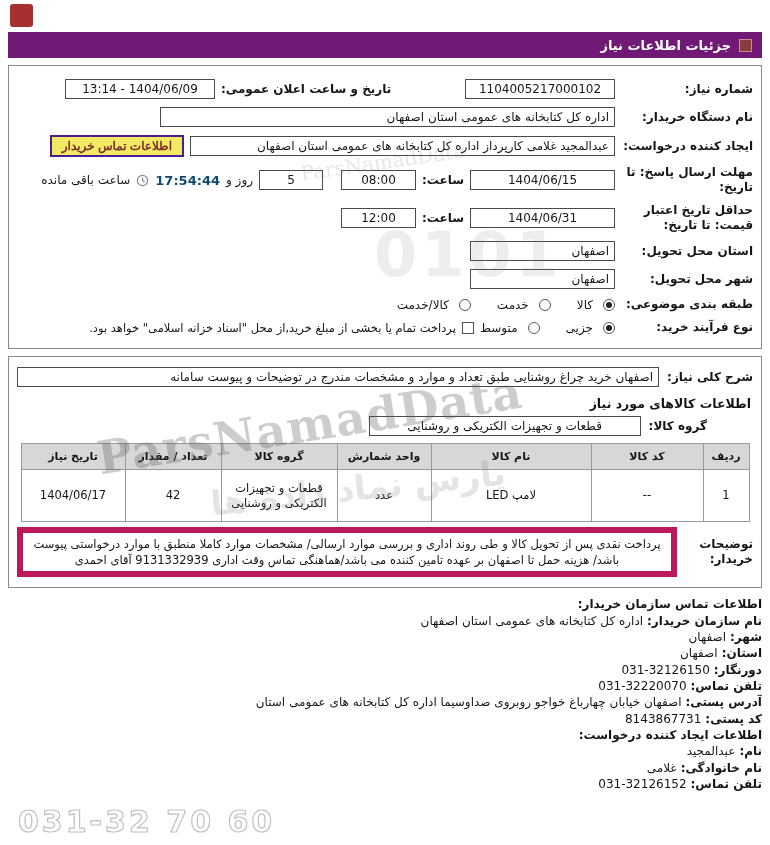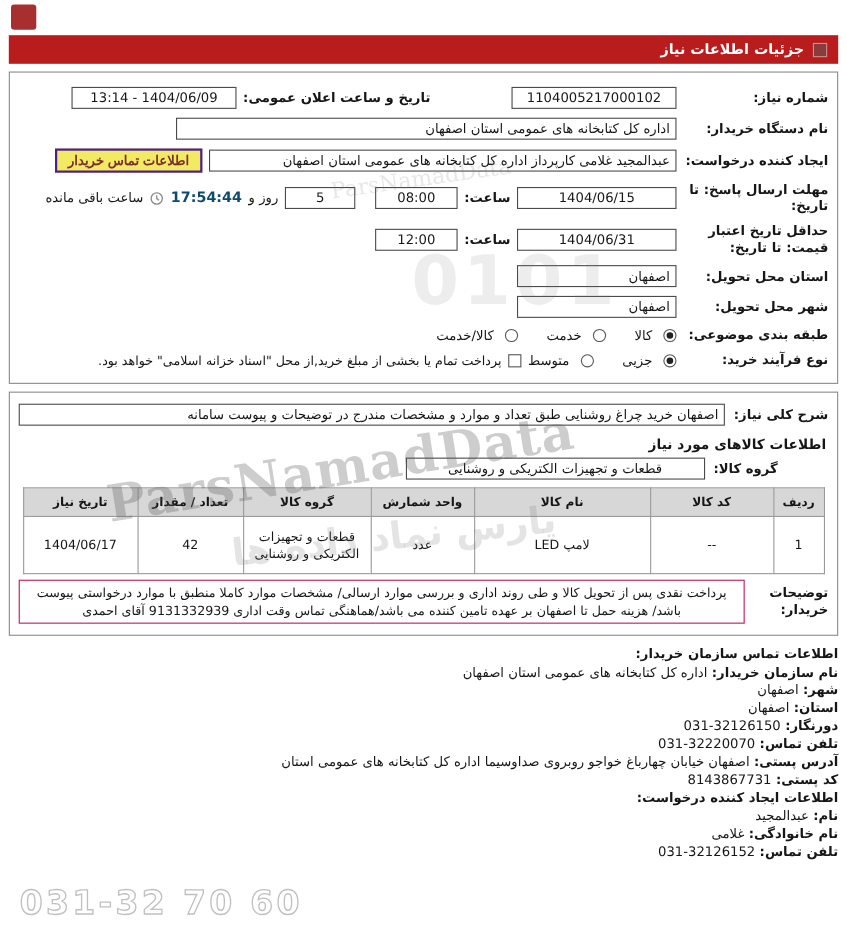--- a/index.html
+++ b/index.html
@@ -1,21 +1,21 @@
 <!DOCTYPE html>
 <html lang="fa" dir="rtl"><head>
 <meta charset="utf-8">
 <style>
   *{margin:0;padding:0;box-sizing:border-box;}
   html,body{width:770px;height:845px;}
   body{font-family:"DejaVu Sans",sans-serif;background:#ffffff;color:#161616;direction:rtl;position:relative;overflow:hidden;}
   .content{position:relative;z-index:1;padding:4px 8px 0;}
   .app-icon{position:absolute;top:4px;left:10px;width:23px;height:23px;background:#a82f2f;border-radius:3px;z-index:2;}
   .topspace{height:28px;}
-  .titlebar{background:#b91c1c;color:#fff;display:flex;align-items:center;gap:8px;padding:0 10px;height:26px;font-size:13px;font-weight:bold;}
+  .titlebar{background:#701a75;color:#fff;display:flex;align-items:center;gap:8px;padding:0 10px;height:26px;font-size:13px;font-weight:bold;}
   .bar-icon{width:13px;height:13px;background:#8a3b3b;border:1px solid #c98f8f;flex-shrink:0;}
   .panel{border:1px solid #8a8a8a;margin-top:7px;padding:5px 8px;background:transparent;}
   .row{display:flex;align-items:center;gap:6px;margin:8px 0;font-size:12px;}
   .lbl{font-weight:bold;white-space:nowrap;}
   .lblcol{width:132px;flex-shrink:0;font-weight:bold;line-height:1.25;font-size:12px;}
   .inp{border:1px solid #4a4a4a;background:#fff;min-height:20px;display:flex;align-items:center;justify-content:center;font-size:12px;padding:1px 5px;}
   .inp.start{justify-content:flex-start;}
   .grow{flex:1;}
   .num{direction:ltr;unicode-bidi:embed;}
   .w150{width:150px;}.w455{width:455px;}.w405{width:425px;}.w145{width:145px;}.w75{width:75px;}.w64{width:64px;}.w272{width:272px;}
@@ -32,21 +32,21 @@
   .note-small{font-size:11.5px;white-space:nowrap;}
   .srow{display:flex;align-items:center;gap:8px;margin:5px 0;font-size:12px;}
   .indent{margin-right:46px;}
   .heading{font-weight:bold;font-size:12.5px;margin:9px 2px 3px;}
   table.items{border-collapse:collapse;table-layout:fixed;width:728px;margin:7px auto 5px;font-size:11.5px;}
   .items th,.items td{border:1px solid #9a9a9a;text-align:center;vertical-align:middle;padding:3px 2px;}
   .items th{background:#d7d7d7;font-weight:bold;font-size:11px;height:26px;}
   .items td{height:52px;background:rgba(255,255,255,0.55);line-height:1.3;}
   .note-row{align-items:center;}
   .notelbl{width:68px;flex-shrink:0;white-space:normal;line-height:1.25;}
-  .notebox{flex:1;border:1px solid #be185d;background:#fff;padding:3px 8px;font-size:11.5px;text-align:center;line-height:1.4;}
+  .notebox{flex:1;border:6px solid #be185d;background:#fff;padding:3px 8px;font-size:11.5px;text-align:center;line-height:1.4;}
   .contact{margin-top:9px;font-size:12px;line-height:1.28;}
   .cline{margin:1px 0;}
   .cline .lbl{margin-left:4px;}
   .cline.head{font-weight:bold;}
   .wm{position:absolute;z-index:5;pointer-events:none;user-select:none;white-space:nowrap;}
   .wm-brand{top:398px;left:95px;font-size:46px;font-weight:bold;color:rgba(90,90,90,0.30);transform:rotate(-9deg);letter-spacing:1px;font-family:"DejaVu Serif",serif;}
   .wm-brand2{top:150px;left:300px;font-size:20px;color:rgba(120,120,120,0.18);transform:rotate(-8deg);font-family:"DejaVu Serif",serif;}
   .wm-fa{top:468px;left:210px;font-size:34px;color:rgba(120,120,120,0.20);transform:rotate(-6deg);font-weight:bold;}
   .wm-digits{top:218px;left:374px;font-size:62px;font-weight:bold;color:rgba(130,130,130,0.14);letter-spacing:4px;}
   .wm-phone{bottom:6px;left:18px;font-size:30px;font-weight:bold;color:transparent;-webkit-text-stroke:1.2px rgba(140,140,140,0.55);letter-spacing:3px;direction:ltr;}

